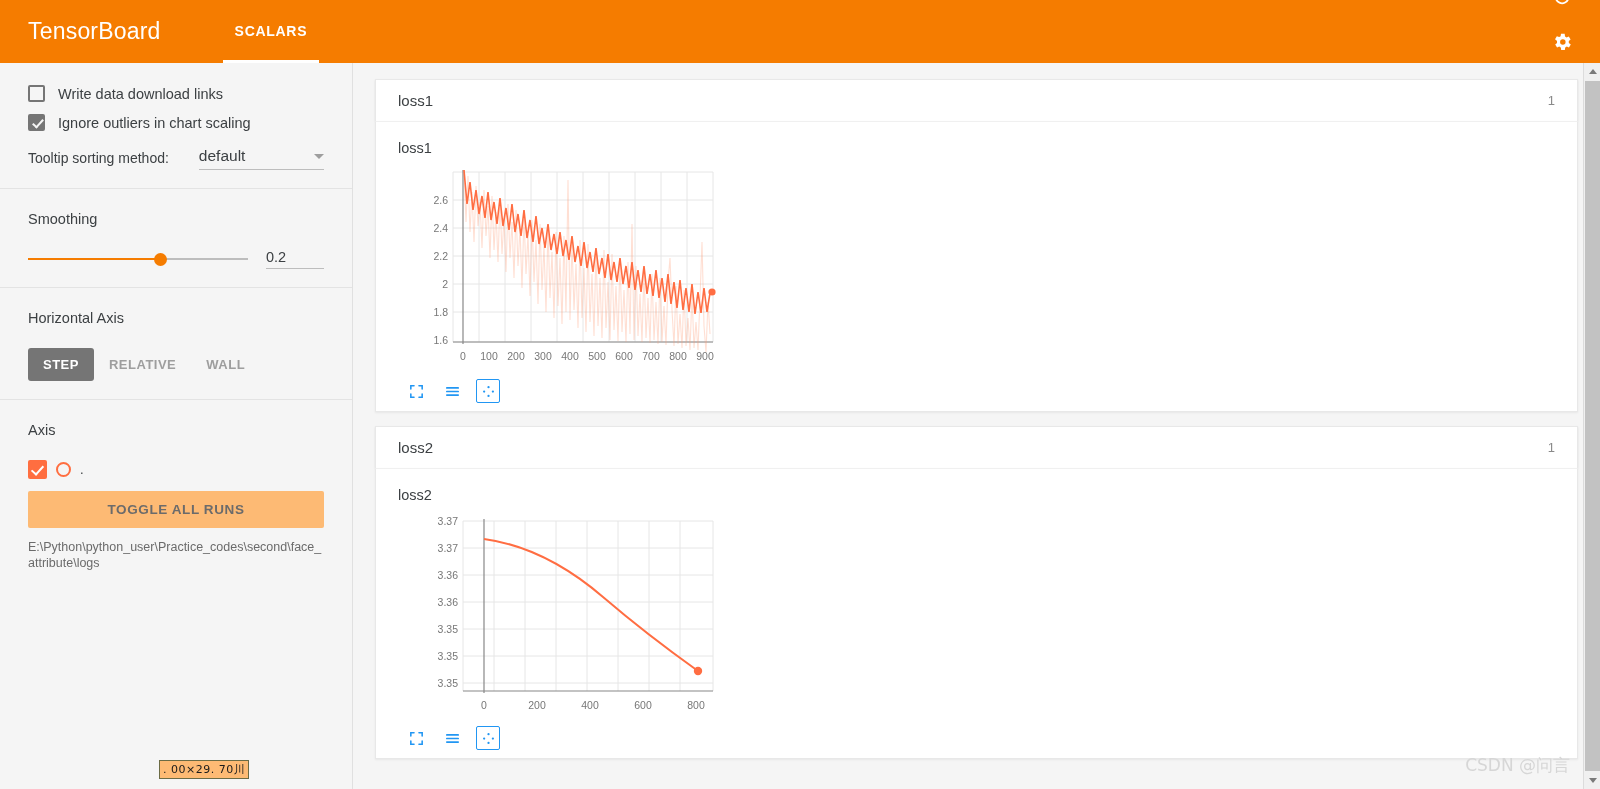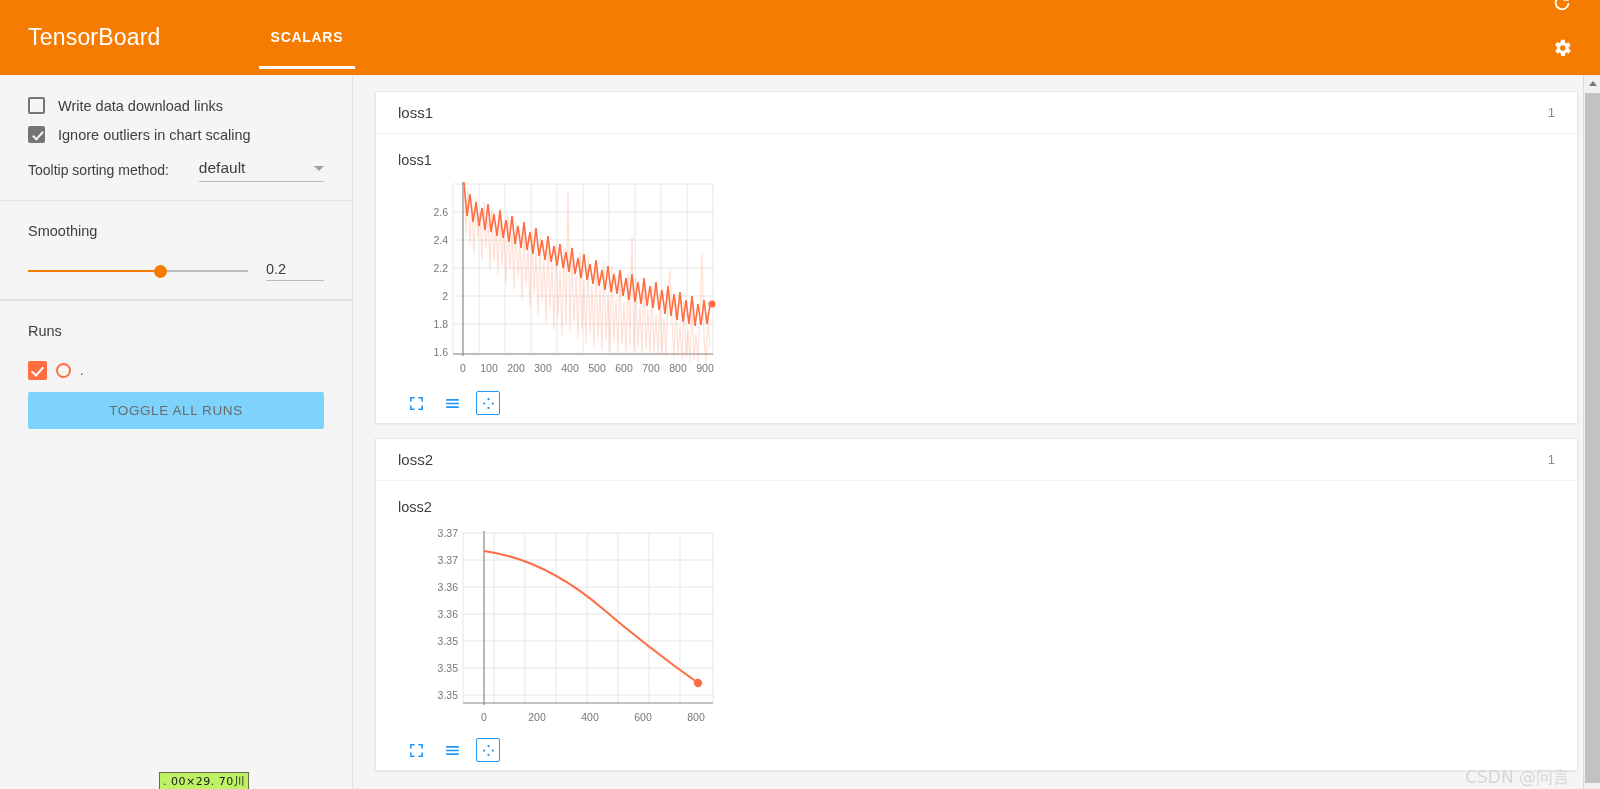--- a/index.html
+++ b/index.html
@@ -6,22 +6,22 @@
   html, body { margin:0; padding:0; }
   body {
     width:1600px; height:789px;
     font-family:"Liberation Sans", sans-serif;
     background:#f5f5f5; overflow:hidden;
     -webkit-font-smoothing:antialiased;
   }
 
   
   #header {
-    height:75px; background:#f57c00; display:flex; align-items:center;
-    padding:0 16px 0 28px; position:relative;gap:36px;
+    height:63px; background:#f57c00; display:flex; align-items:center;
+    padding:0 16px 0 28px; position:relative;
   }
   #brand { color:#fff; font-size:23px; letter-spacing:.2px; margin-right:58px; }
   .tab {
     color:rgba(255,255,255,.72); font-size:14px; font-weight:bold;
     letter-spacing:.7px; padding:0 16px; height:63px; line-height:63px;
     position:relative; cursor:pointer;
   }
   .tab.active { color:#fff; }
   .tab.active::after {
     content:""; position:absolute; left:4px; right:4px; bottom:0;
@@ -107,28 +107,28 @@
   .run-cb::after {
     content:""; position:absolute; left:6px; top:2.5px; width:5px; height:10px;
     border:solid #fff; border-width:0 2px 2px 0; transform:rotate(42deg);
   }
   .run-ring {
     width:15px;height:15px;border:2px solid #ff6e40;border-radius:50%;
     margin-right:9px; flex:0 0 15px;
   }
   .run-name { font-size:13px; color:#3c4043; }
   #toggle-all {
-    background:#7dd3fc; color:#6b6b6b; font-size:13.5px; font-weight:normal;
+    background:#fdba74; color:#6b6b6b; font-size:13.5px; font-weight:bold;
     letter-spacing:.6px; text-align:center; padding:11px 0; border-radius:2px;
     cursor:pointer; margin-bottom:12px;
   }
   #run-path { font-size:12.5px; color:#6b6b6b; line-height:1.25; word-break:break-all; }
   #ime-box {
     position:absolute; left:159px; top:697px;
-    background:#bef264; border:1px solid #6b6b45; color:#1a1a1a;
+    background:#fdba74; border:1px solid #6b6b45; color:#1a1a1a;
     font-size:11px; padding:1px 3px; letter-spacing:.5px; white-space:nowrap;
     font-family:"DejaVu Sans", sans-serif;
   }
 
   
   #main { flex:1; position:relative; overflow:hidden; background:#f5f5f5; }
   #main-inner { padding:16px 22px 0 22px; }
   #tagfilter {
     display:flex; align-items:center; border-bottom:1px solid #757575;
     padding:0 0 7px 0; margin:0 0 22px 0;
@@ -250,31 +250,40 @@
           <div class="track"></div>
           <div class="fill"></div>
           <div class="thumb"></div>
         </div>
         <div id="smooth-val">0.2</div>
       </div>
     </div>
 
     <div class="sb-div"></div>
 
+    <div class="sb-pad">
+      <div class="sec-title">Horizontal Axis</div>
+      <div id="axis-btns">
+        <div class="axis-btn active">STEP</div>
+        <div class="axis-btn">RELATIVE</div>
+        <div class="axis-btn">WALL</div>
+      </div>
+    </div>
 
     <div class="sb-div"></div>
 
     <div class="sb-pad">
-      <div class="sec-title">Runs</div>
+      <div class="sec-title">Axis</div>
       <div class="run-row">
         <span class="run-cb"></span>
         <span class="run-ring"></span>
         <span class="run-name">.</span>
       </div>
       <div id="toggle-all">TOGGLE ALL RUNS</div>
+      <div id="run-path">E:\Python\python_user\Practice_codes\second\face_attribute\logs</div>
     </div>
 
     <div id="ime-box">. 00×29. 70川</div>
   </div>
 
   <div id="main">
     <div id="main-inner">
 
 
       <div class="card-header">

